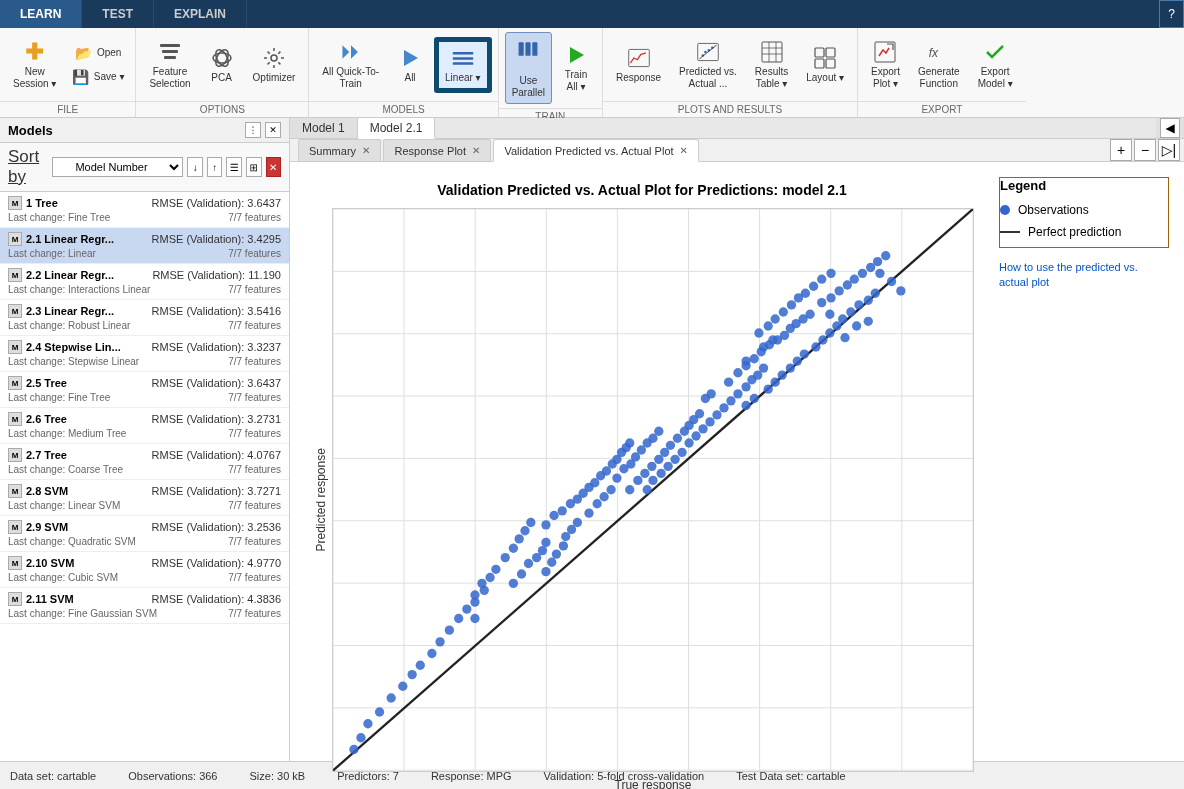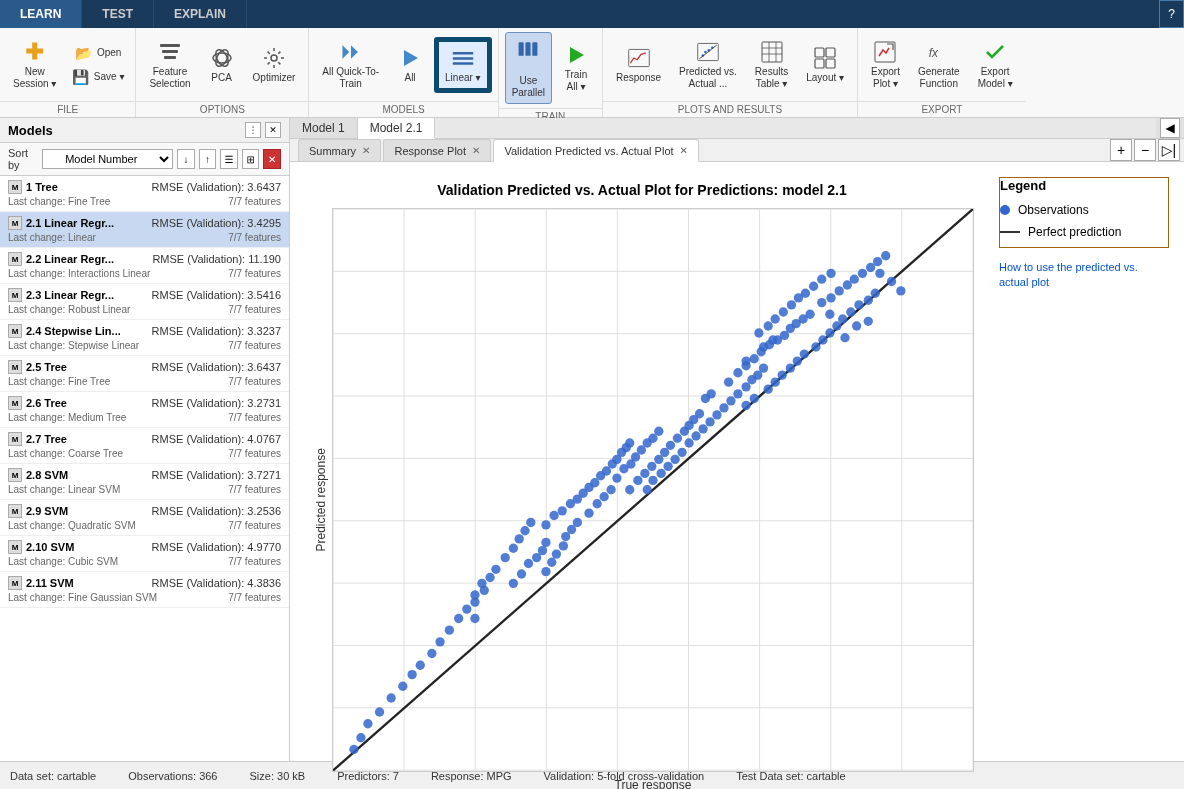--- a/index.html
+++ b/index.html
@@ -26,21 +26,21 @@
     .main-content { display: flex; height: calc(789px - 28px - 90px - 28px); }
 
     
     .status-bar { height: 28px; background: #f0f0f0; border-top: 1px solid #ccc; display: flex; align-items: center; padding: 0 10px; font-size: 11px; color: #333; gap: 32px; }
 
     
     .left-panel { width: 290px; background: white; border-right: 1px solid #ccc; display: flex; flex-direction: column; }
     .left-panel-header { display: flex; align-items: center; justify-content: space-between; padding: 4px 8px; background: #f0f0f0; border-bottom: 1px solid #ccc; }
     .left-panel-title { font-weight: bold; font-size: 13px; }
     .sort-row { display: flex; align-items: center; gap: 4px; padding: 4px 8px; border-bottom: 1px solid #ccc; background: #f8f8f8; }
-    .sort-label { font-size: 11px; color: #333; }
+    .sort-label { font-size: 17px; color: #333; text-decoration: underline; }
     .sort-select { font-size: 11px; border: 1px solid #aaa; padding: 1px 18px; background: white; height: 20px; }
     .sort-btn { width: 20px; height: 20px; border: 1px solid #aaa; background: white; cursor: pointer; display: flex; align-items: center; justify-content: center; font-size: 10px; }
     .model-list { overflow-y: auto; flex: 1; }
     .model-item { padding: 4px 8px; border-bottom: 1px solid #eee; cursor: pointer; }
     .model-item.selected { background: #c8d8f0; }
     .model-item-row1 { display: flex; justify-content: space-between; align-items: center; }
     .model-name { display: flex; align-items: center; gap: 4px; font-weight: bold; font-size: 11px; }
     .model-icon { width: 14px; height: 14px; background: #ddd; border: 1px solid #aaa; display: flex; align-items: center; justify-content: center; font-size: 8px; }
     .model-rmse { font-size: 11px; color: #333; }
     .model-item-row2 { display: flex; justify-content: space-between; font-size: 10px; color: #666; margin-top: 2px; }

